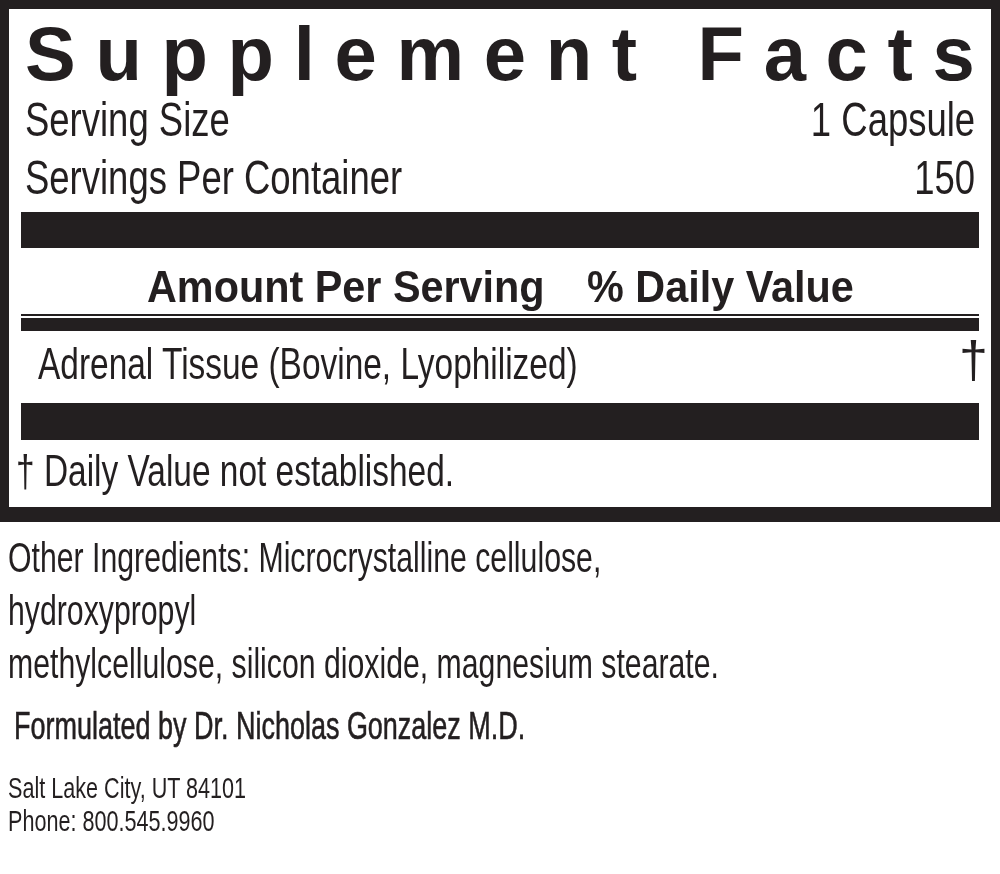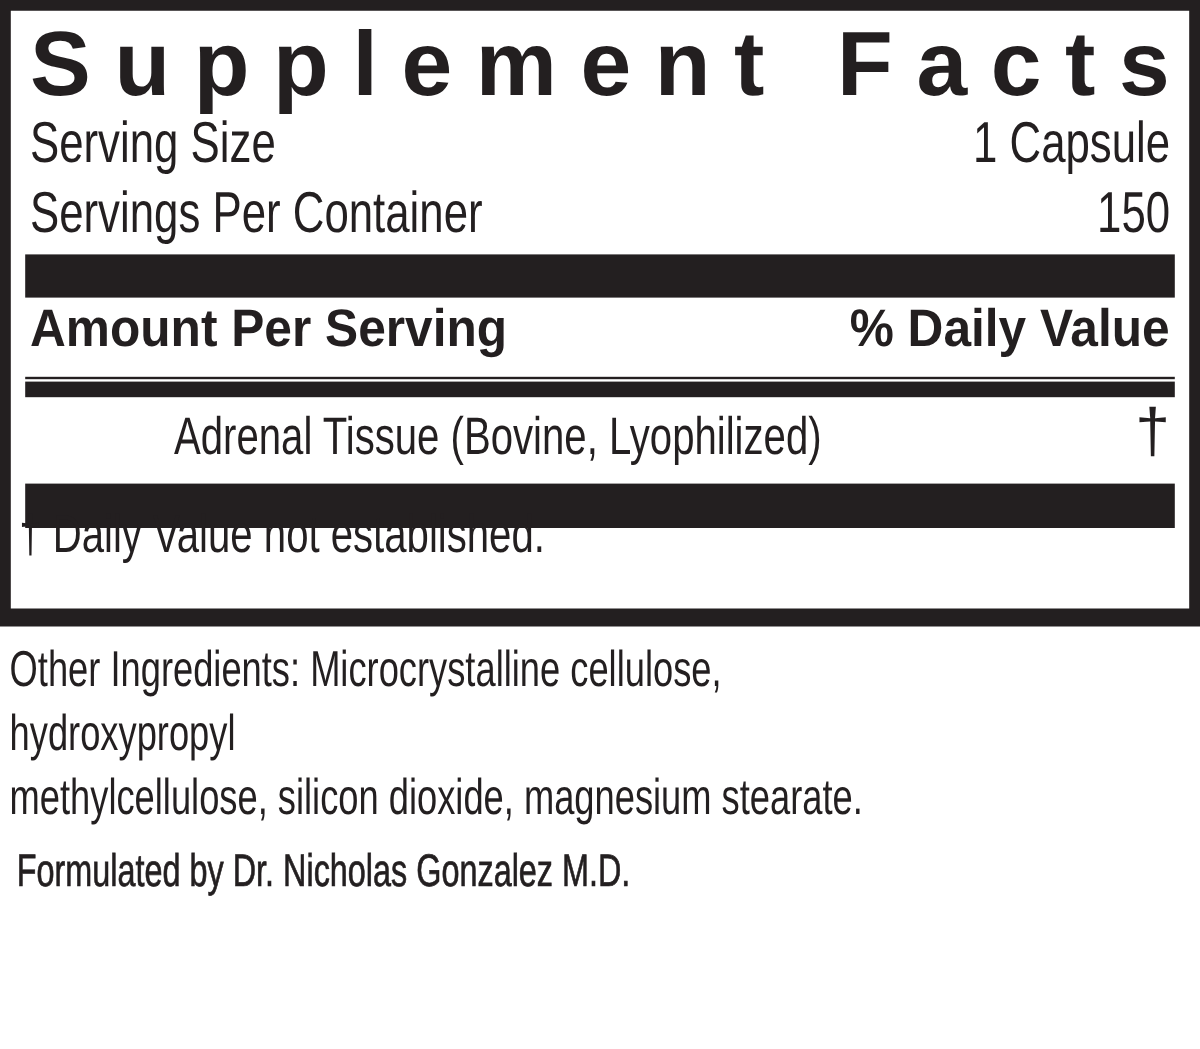--- a/index.html
+++ b/index.html
@@ -31,33 +31,33 @@
     display: flex; justify-content: space-between; align-items: center;
     font-size: 76px; font-weight: 700; line-height: 70px;
   }
   .facts-title span { white-space: pre; }
 
   .row { left: 16px; width: 950px; display: flex; justify-content: space-between; }
   .serving-row { font-size: 48px; line-height: 52px; height: 52px; }
   .row-serving-size { top: 85px; }
   .row-servings-container { top: 143px; justify-content: space-between; }
 
-  .hdr-row { top: 237px; height: 56px; font-size: 44px; font-weight: 700; line-height: 56px; }
+  .hdr-row { top: 250px; height: 56px; font-size: 44px; font-weight: 700; line-height: 56px; justify-content: center; }
 
   .bar { left: 12px; width: 958px; background: var(--ink); }
   .bar-1 { top: 203px; height: 36px; }
   .rule-thin { top: 305px; height: 2px; }
   .bar-2 { top: 309px; height: 13px; }
   .bar-3 { top: 394px; height: 37px; }
 
-  .ingredient-row { left: 16px; width: 950px; top: 328px; height: 54px; font-size: 44px; line-height: 54px; text-align: center; }
+  .ingredient-row { left: 29px; width: 950px; top: 328px; height: 54px; font-size: 44px; line-height: 54px; }
   .ingredient-amount { position: absolute; left: 646px; top: 0; }
   .ingredient-dv { position: absolute; right: 0; top: -4px; font-size: 52px; }
 
-  .footnote-row { left: 7px; width: 959px; top: 409px; height: 56px; font-size: 44px; line-height: 56px; }
+  .footnote-row { left: 7px; width: 959px; top: 434px; height: 56px; font-size: 44px; line-height: 56px; }
 
   
   .tL { display: inline-block; transform-origin: 0 50%; transform: scaleX(0.76); }
   .tR { display: inline-block; transform-origin: 100% 50%; transform: scaleX(0.76); }
   .hdr-row .tL { transform: scaleX(0.94); }
   .hdr-row .tR { transform: scaleX(0.94); }
 
   
   .other-ingredients {
     position: absolute; left: 8px; top: 531px; width: 990px;
@@ -142,15 +142,21 @@
   <p class="other-ingredients">
     <span class="tL">Other Ingredients: Microcrystalline cellulose, hydroxypropyl
 methylcellulose, silicon dioxide, magnesium stearate.</span>
   </p>
 
   <p class="formulated-by">
     <span class="tL">Formulated by Dr. Nicholas Gonzalez M.D.</span>
   </p>
 
   <div class="distributor">
+    <p>
+      <span class="tL">Salt Lake City, UT 84101</span>
+    </p>
+    <p>
+      <span class="tL">Phone: 800.545.9960</span>
+    </p>
   </div>
 
 </div>
 
 </body></html>

